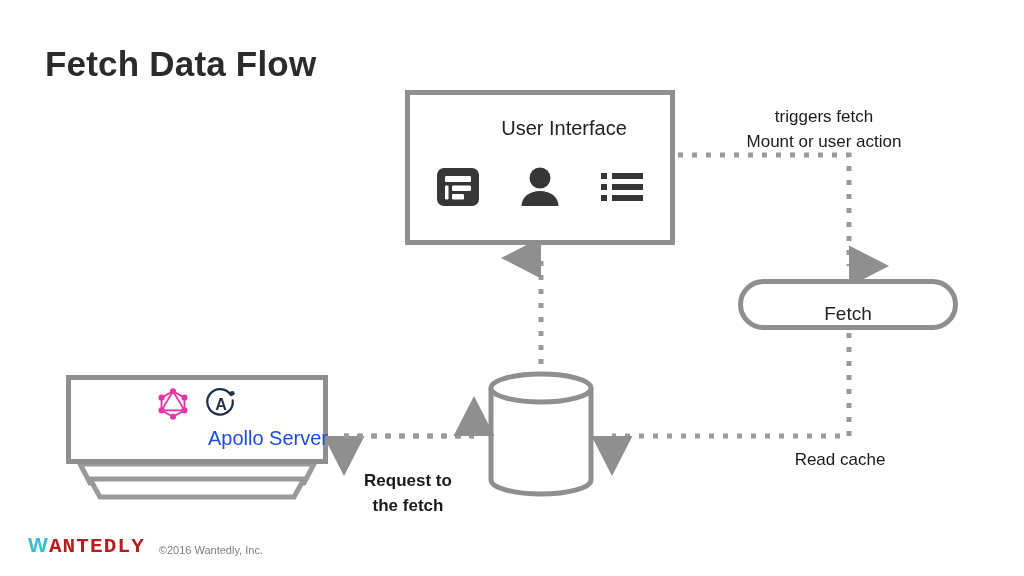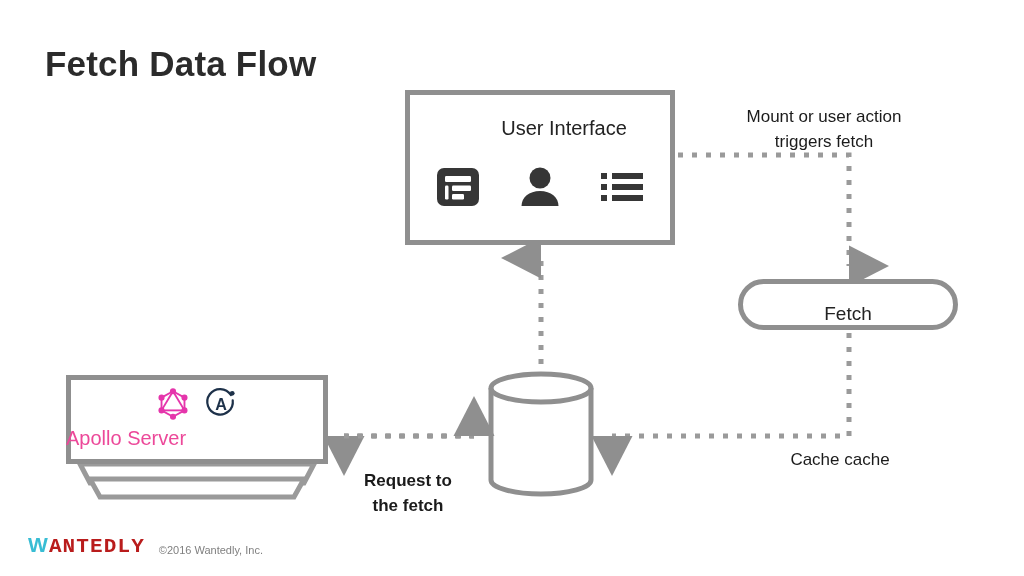--- a/index.html
+++ b/index.html
@@ -137,23 +137,23 @@
     display: flex;
     justify-content: center;
     align-items: center;
     gap: 14px;
   }
   #server-label {
     position: absolute;
     left: 0;
     right: 0;
     top: 52px;
-    text-align: left;
+    text-align: right;
     font-size: 20px;
-    color: #ec4899;
+    color: #1d4ed8;
   }
 
   
   .annot {
     position: absolute;
     color: #1b1b1b;
     font-size: 17px;
     line-height: 25px;
     text-align: center;
     white-space: nowrap;
@@ -295,30 +295,30 @@
       <svg width="34" height="34" viewBox="0 0 40 40">
         <path d="M31.6 9.4 A15 15 0 1 0 33.8 15.6" fill="none" stroke="#1d3149" stroke-width="2.6" stroke-linecap="round"></path>
         <circle cx="33.2" cy="7.4" r="2.8" fill="#1d3149"></circle>
         <text x="20" y="27" text-anchor="middle" font-family="'Liberation Sans', sans-serif" font-size="19" font-weight="bold" fill="#1d3149">A</text>
       </svg>
     </div>
     <div id="server-label">Apollo Server</div>
   </div>
 
   <div class="annot" id="annot-trigger">
+    <div>triggers fetch</div>
     <div>Mount or user action</div>
-    <div>triggers fetch</div>
   </div>
 
   <div class="annot" id="annot-request">
     <div>Request to</div>
     <div>the fetch</div>
   </div>
 
-  <div class="annot" id="annot-readcache">Cache cache</div>
+  <div class="annot" id="annot-readcache">Read cache</div>
 
   <div id="footer">
     <div id="wantedly-logo">
       <span id="wl-w">W</span>
       <span id="wl-rest">ANTEDLY</span>
     </div>
     <div id="copyright">©2016 Wantedly, Inc.</div>
   </div>
 
 </div>

